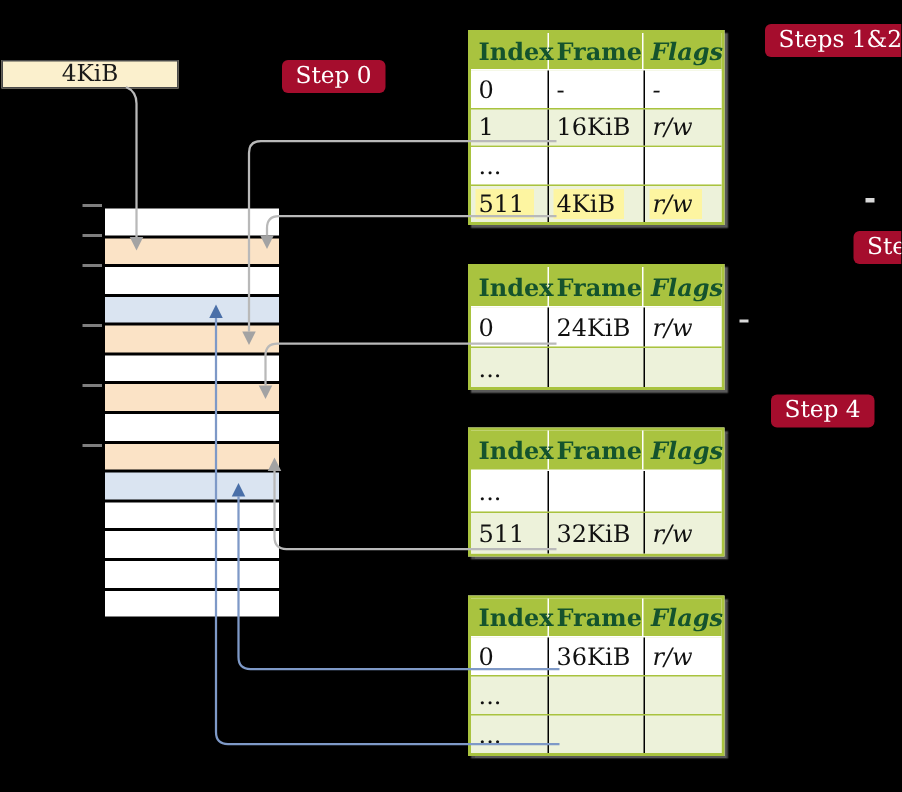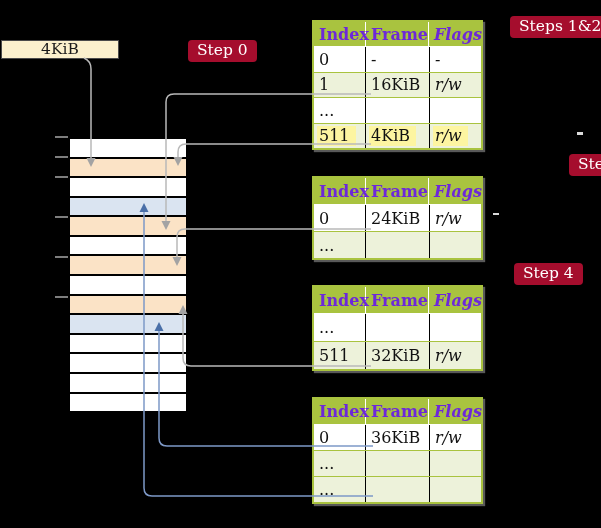--- a/index.html
+++ b/index.html
@@ -35,21 +35,21 @@
   .mrow.blue{background:var(--frame_blue,#dae4f1);}
   .tick{position:absolute;left:55px;width:13px;height:2px;background:#7e7e7e;}
   
   .ptable{
     position:absolute;left:312px;width:171px;box-sizing:border-box;
     border:2px solid var(--table_border,#a9c33f);background:#fff;
     box-shadow:2px 2px 1px rgba(148,148,148,0.6);
   }
   .thead{display:flex;background:var(--table_header_bg,#a9c33f);border-bottom:1.5px solid #fff;}
   .hcell{
-    color:#6d28d9;font-weight:bold;font-size:16px;padding-left:5px;box-sizing:border-box;
+    color:#14532d;font-weight:bold;font-size:16px;padding-left:5px;box-sizing:border-box;
     display:flex;align-items:center;
   }
   .hcell:not(:last-child){border-right:1.5px solid #fff;}
   .trow{display:flex;background:var(--row_bg,#fff);}
   .trow + .trow{border-top:1.5px solid var(--table_border,#a9c33f);}
   .trow.shade{background:var(--row_alt_bg,#edf2da);}
   .tcell{
     font-size:16px;color:#111;padding-left:5px;box-sizing:border-box;
     display:flex;align-items:center;
   }

